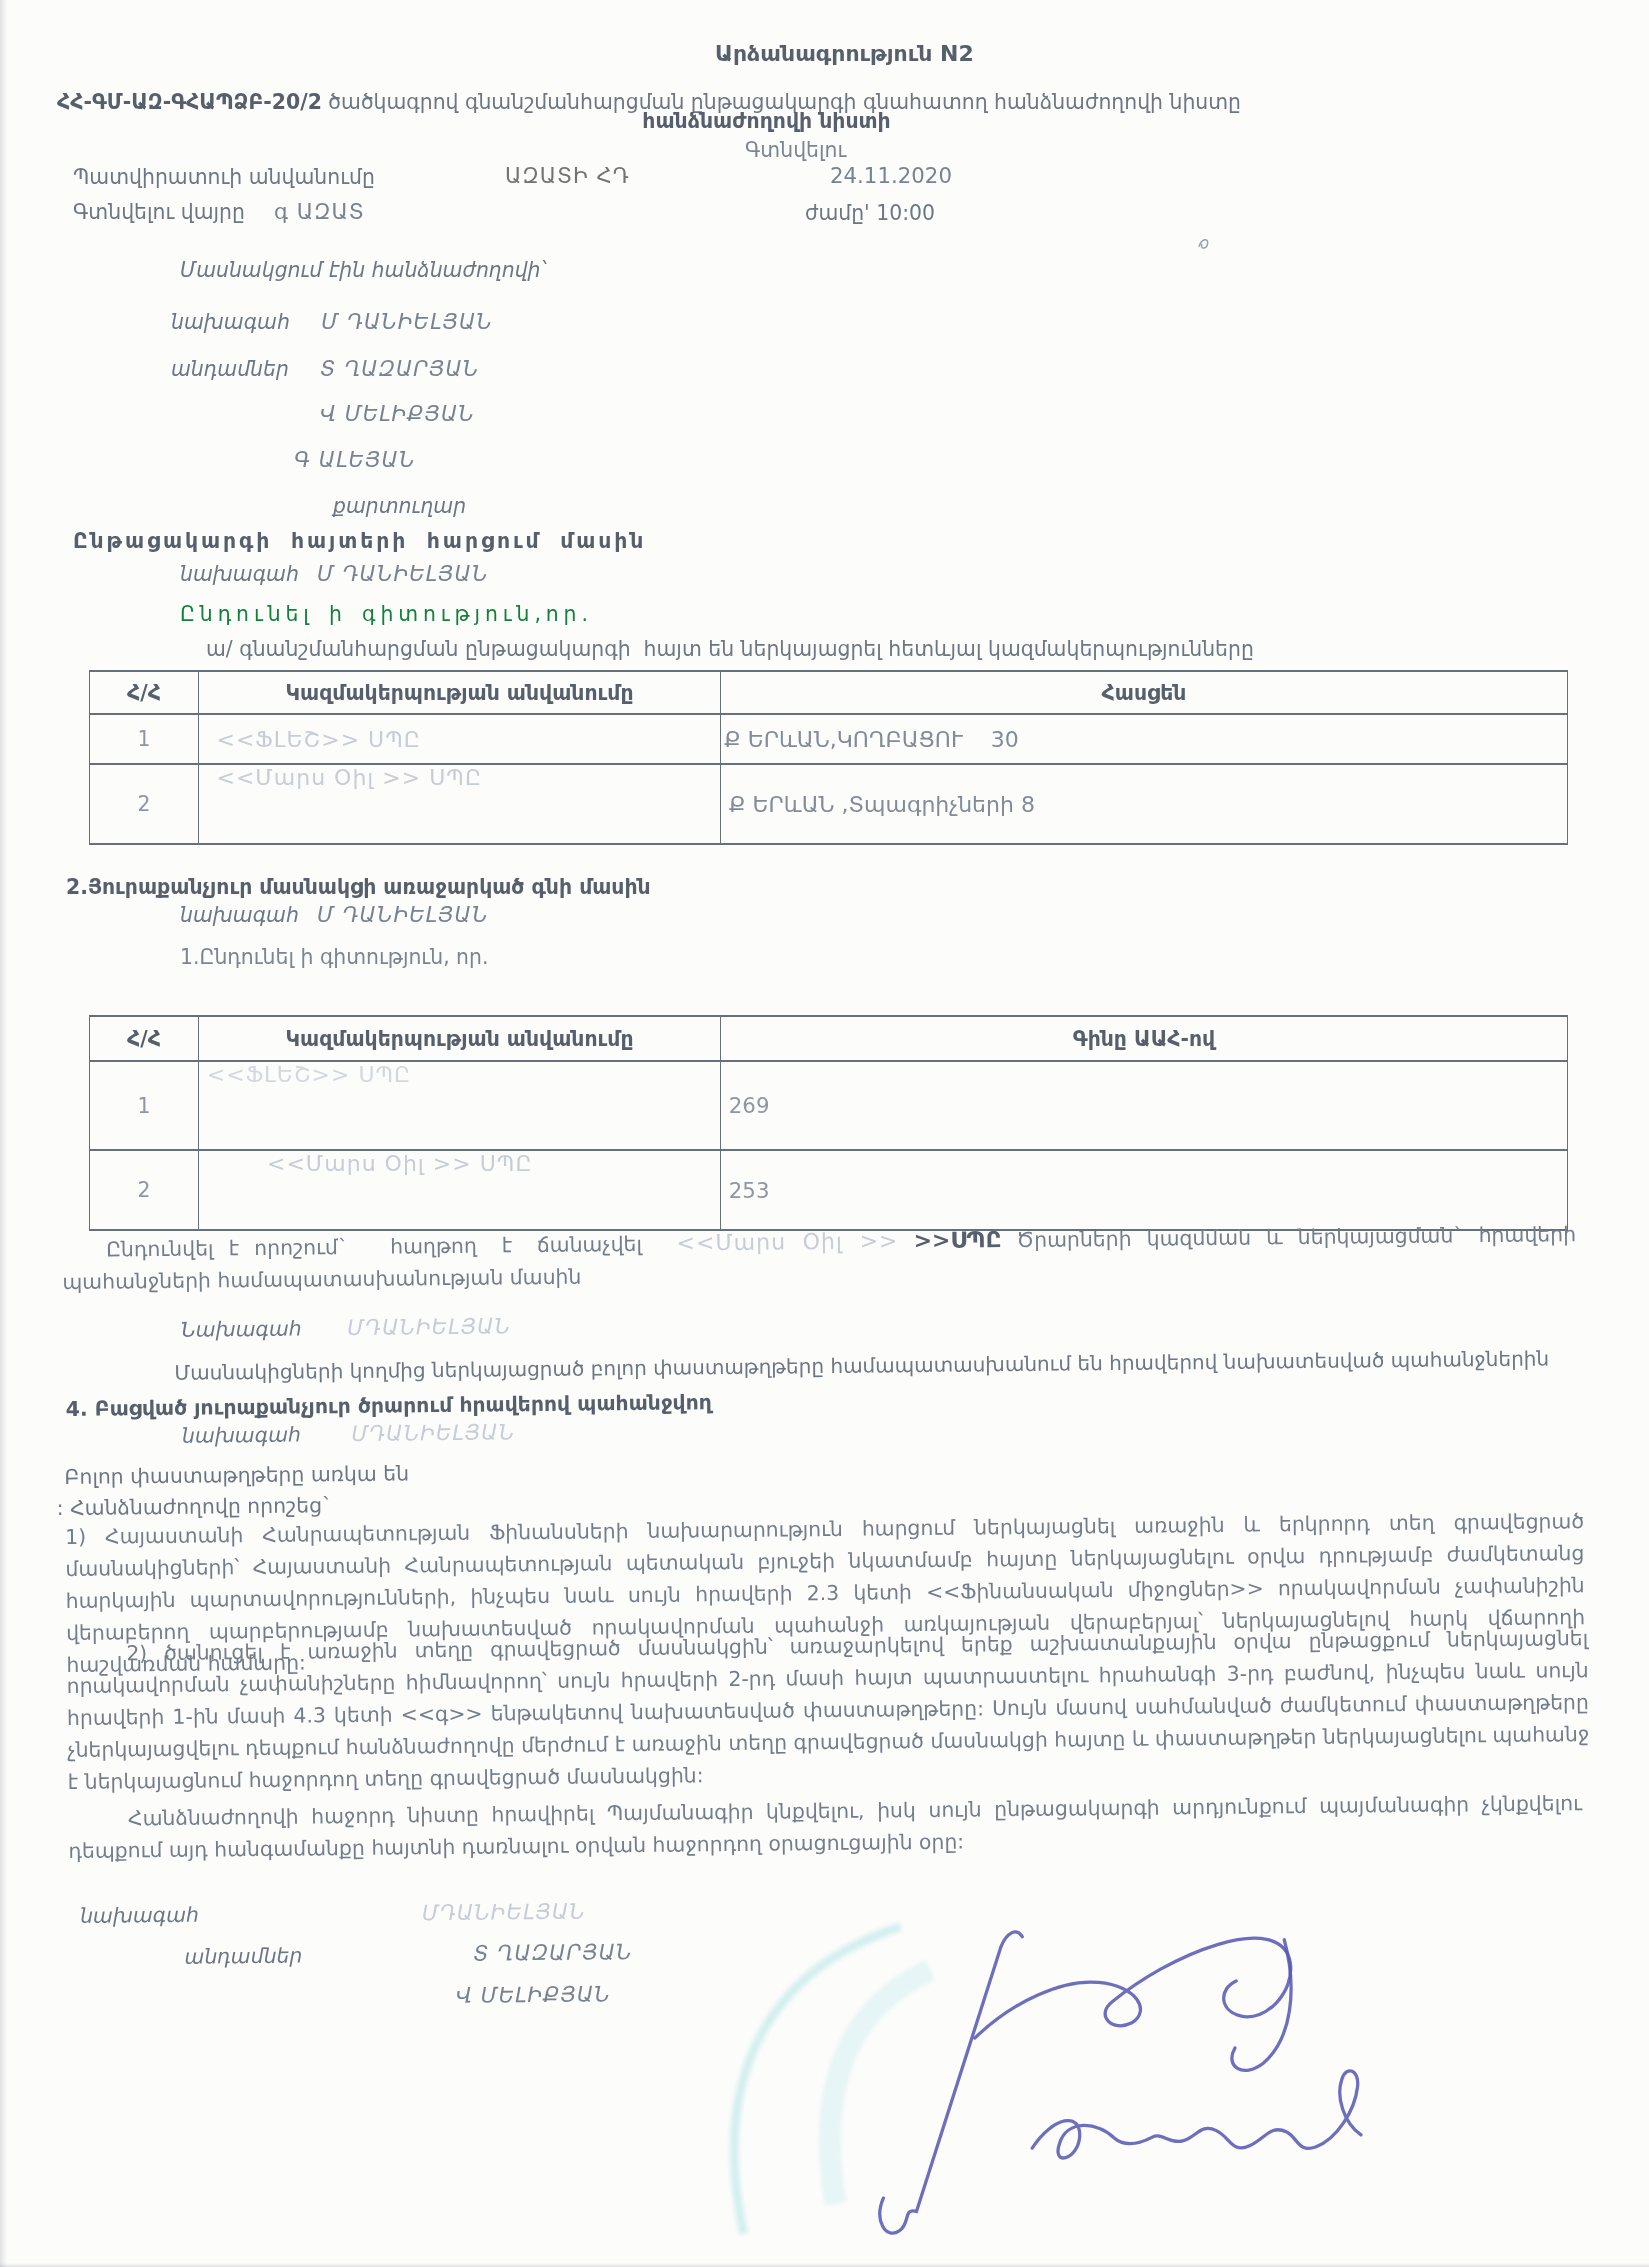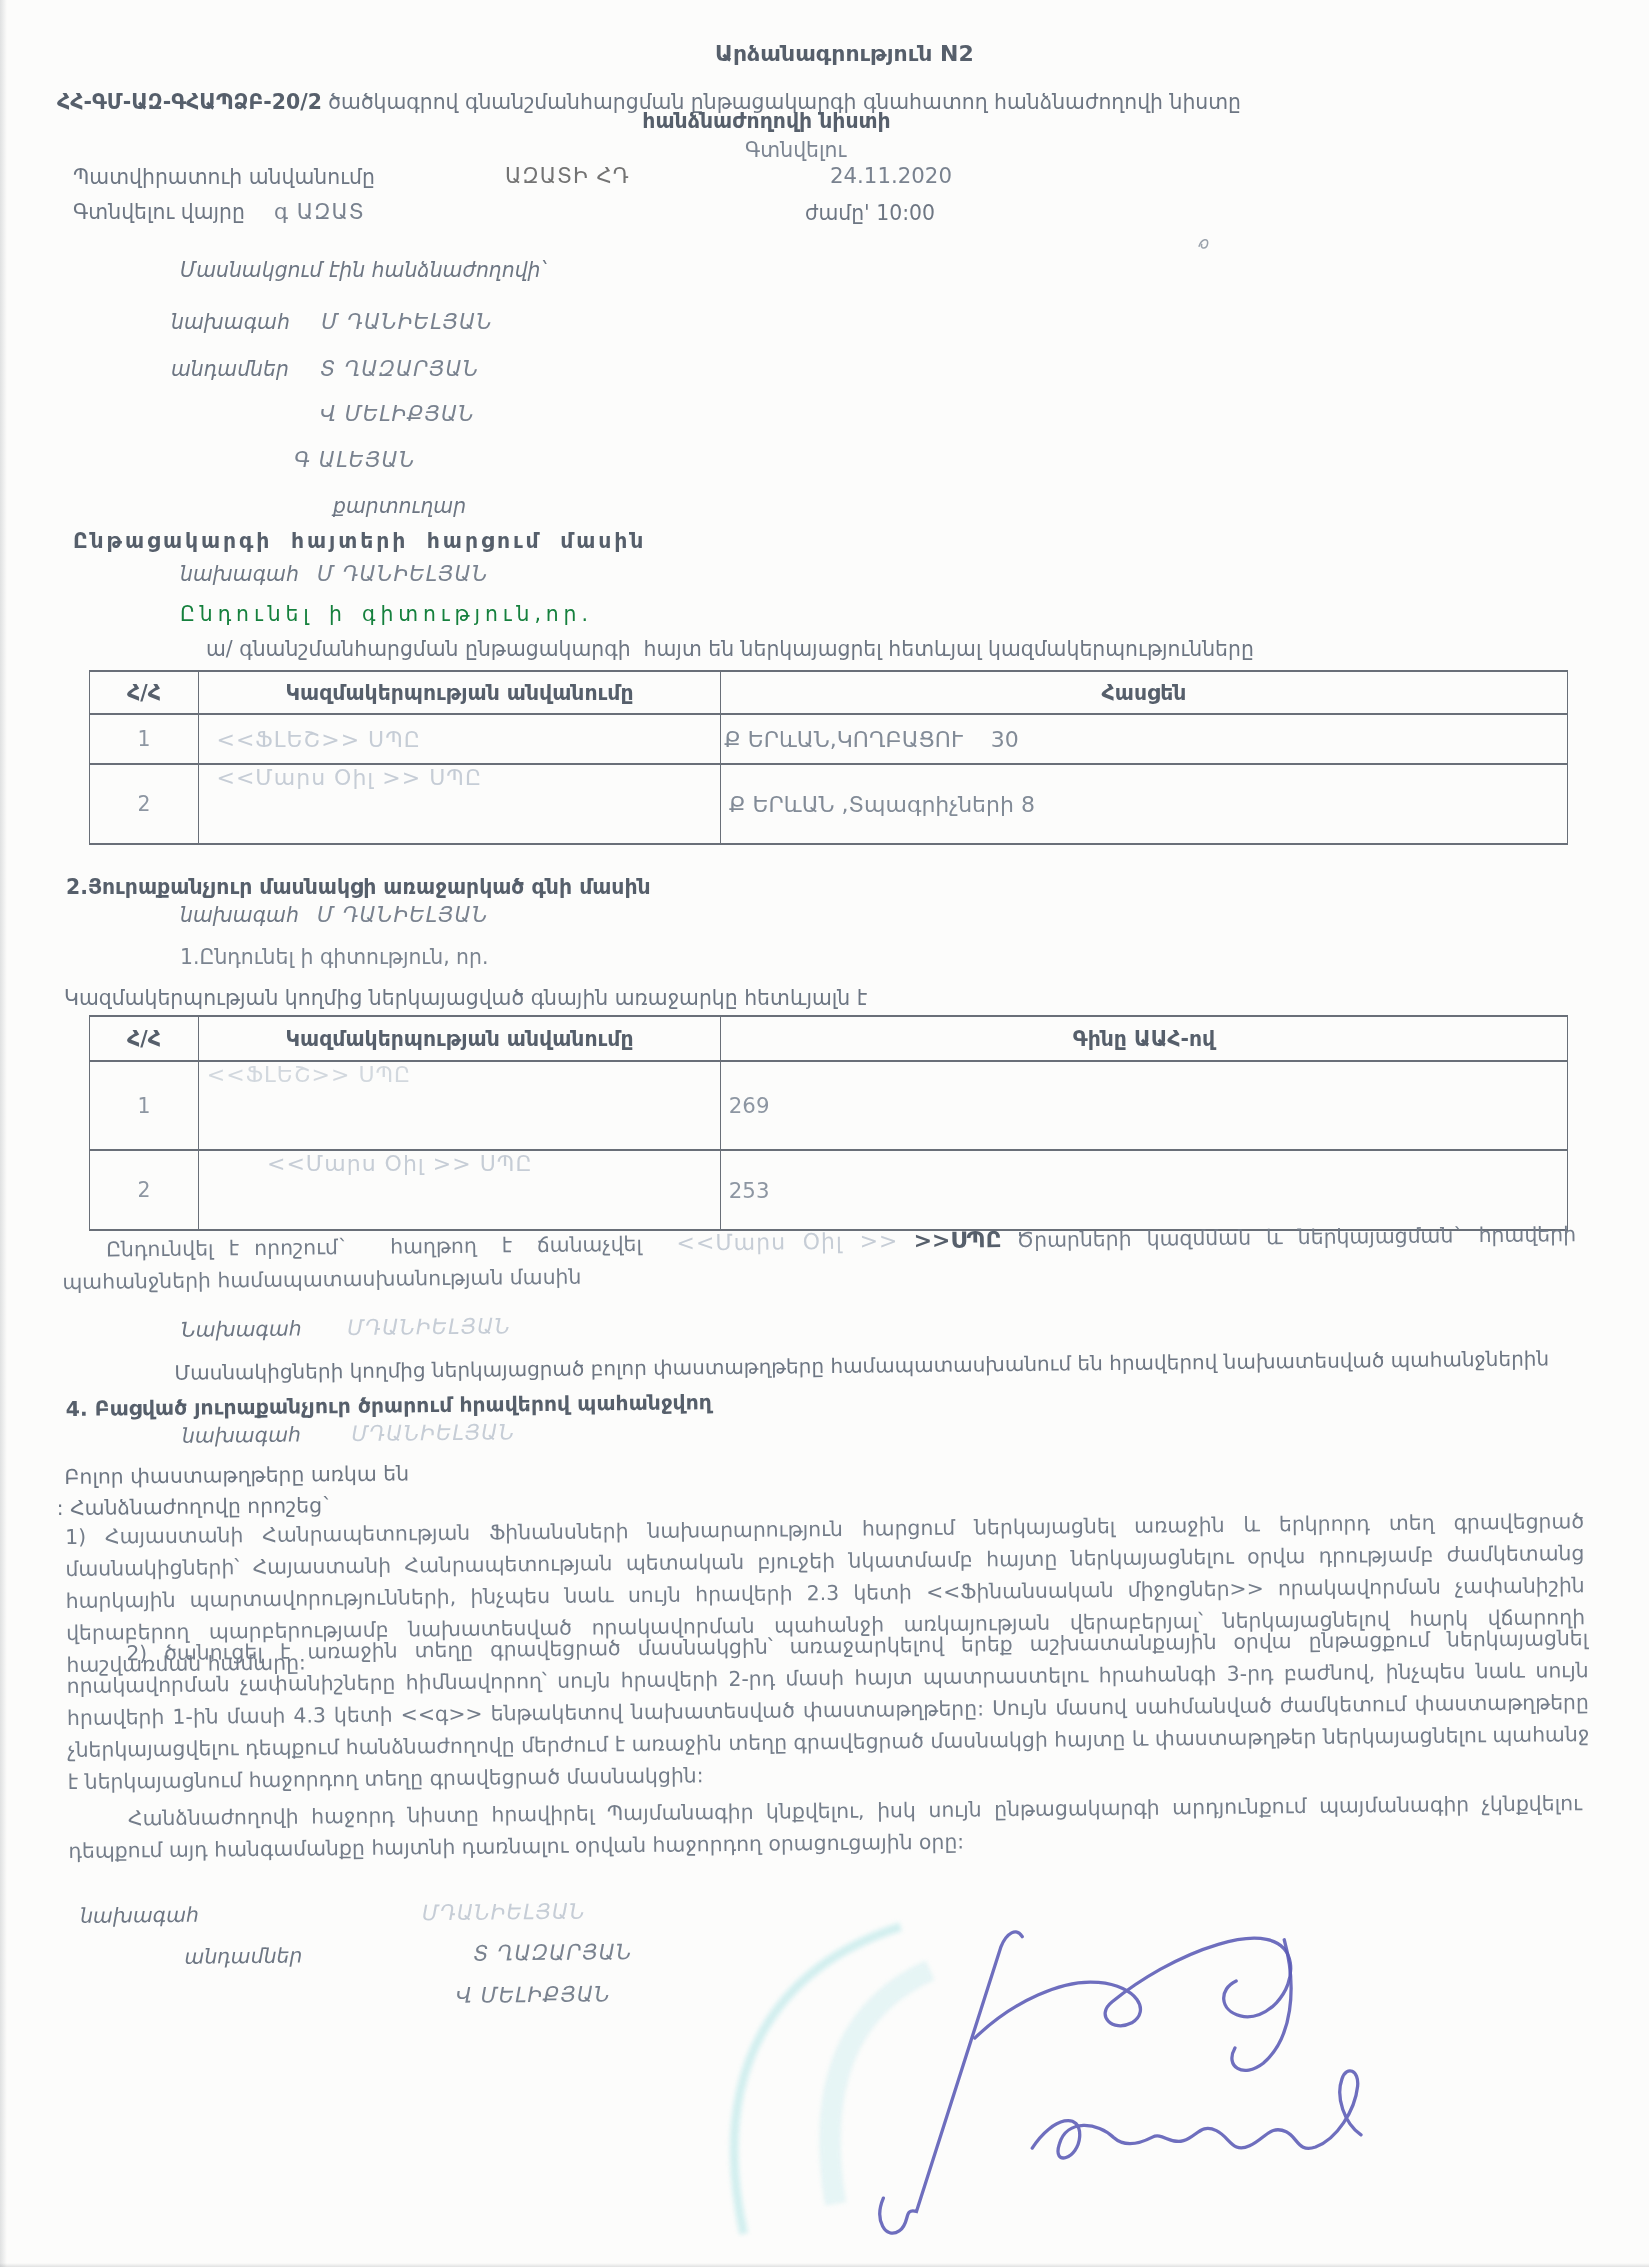--- a/index.html
+++ b/index.html
@@ -127,21 +127,20 @@
 
   <div class="abs b" style="left:66px;top:875px;">2.Յուրաքանչյուր մասնակցի առաջարկած գնի մասին</div>
 
   <div class="abs" style="left:180px;top:902px;">
     <span class="i">նախագահ</span>
     <span class="i caps" style="color:#79828f;margin-left:11.6px;">Մ ԴԱՆԻԵԼՅԱՆ</span>
   </div>
 
   <div class="abs" style="left:180px;top:945px;color:#7b8490;">1.Ընդունել ի գիտություն, որ.</div>
 
-  <div class="abs" style="left:64px;top:986px;">Կազմակերպության կողմից ներկայացված գնային առաջարկը հետևյալն է</div>
 
   <table class="doc" style="left:89px;top:1015px;width:1478px;">
     <colgroup>
         <col style="width:109px;">
         <col style="width:522px;">
         <col style="width:847px;">
       </colgroup>
     <tbody>
         <tr style="height:45px;">
       <th>Հ/Հ</th>

